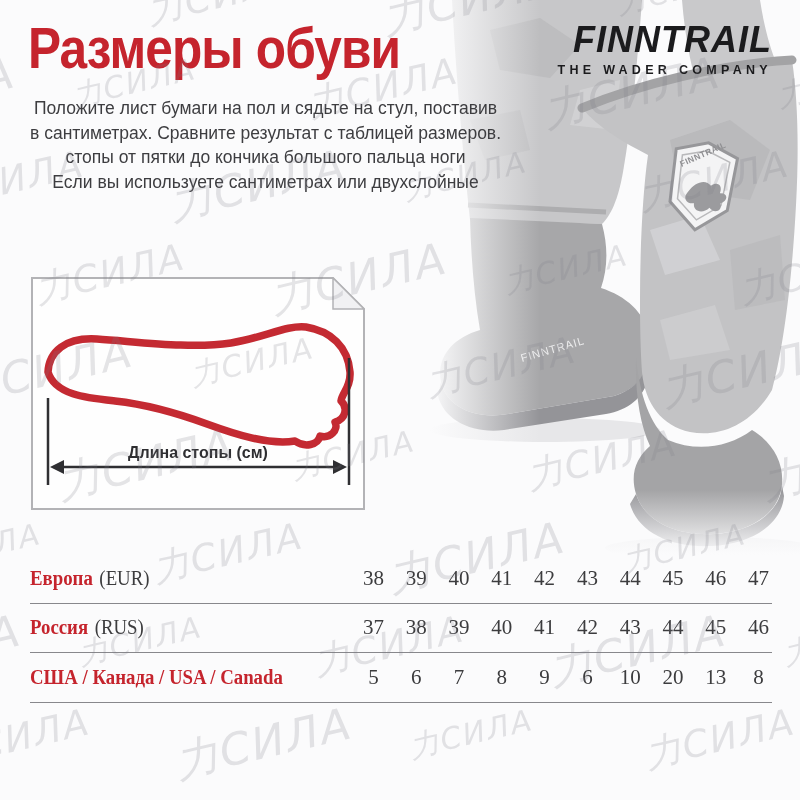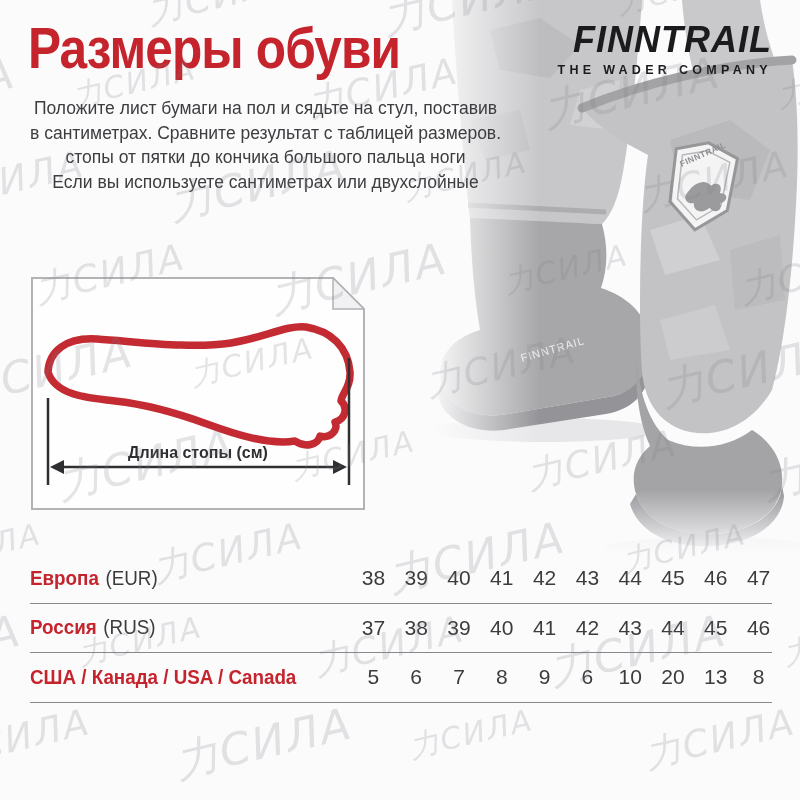--- a/index.html
+++ b/index.html
@@ -27,21 +27,21 @@
   .logo-tagline{
     margin-top:5px;font-size:12.5px;font-weight:700;letter-spacing:4.3px;
     white-space:nowrap;
   }
   .para{position:absolute;left:30px;top:96px;font-size:17.5px;line-height:24.6px;color:#3d3d40;}
   .para-line{white-space:nowrap;text-align:center;}
   
   .diagram{position:absolute;left:31px;top:277px;}
   
   .size-table{position:absolute;left:30px;top:554px;width:742px;}
-  .t-row{position:relative;height:48.5px;border-bottom:1.5px solid #88888c;}
+  .t-row{position:relative;height:48.5px;border-bottom:1.5px solid #88888c;font-family:Liberation Serif, serif;}
   .t-label{
     position:absolute;left:0;top:0;height:100%;display:flex;align-items:center;
     font-size:20px;white-space:nowrap;transform:scaleX(.94);transform-origin:left center;
   }
   .t-label span + span{margin-left:7px;}
   .lp-red{color:#c5242d;font-weight:700;}
   .lp-plain{color:#3c3c3e;font-weight:400;}
   .lp-dark-bold{color:#3c3c3e;font-weight:700;}
   .t-values{position:absolute;left:322px;top:0;width:428px;height:100%;display:flex;}
   .val-cell{

